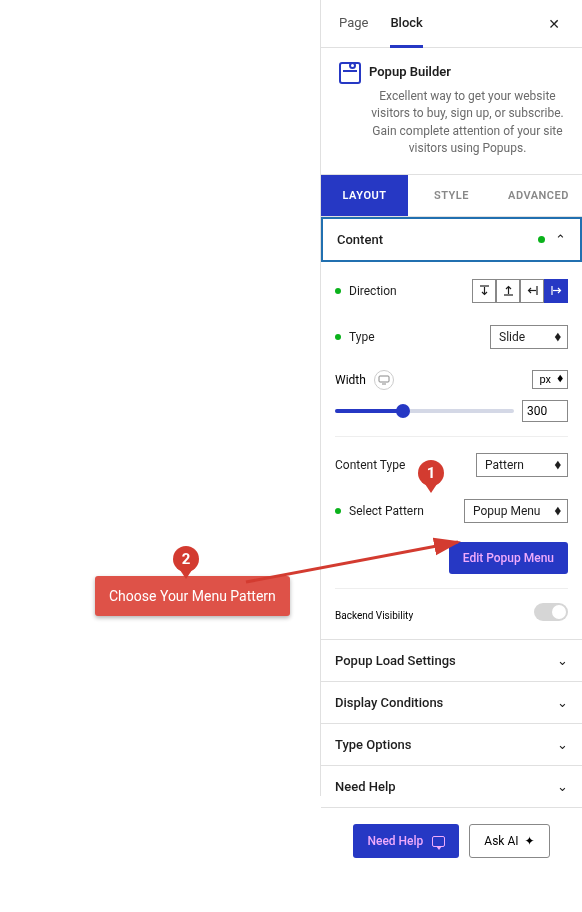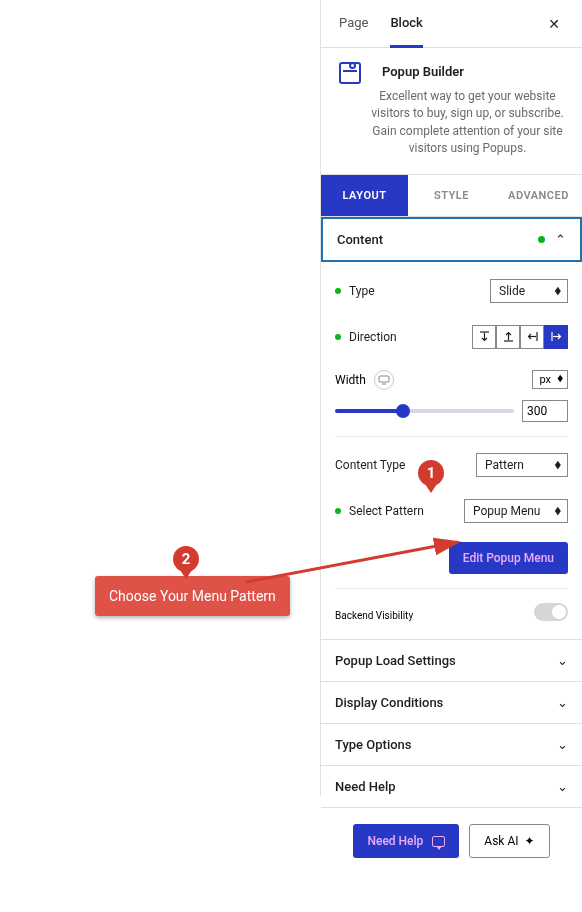--- a/index.html
+++ b/index.html
@@ -3,21 +3,21 @@
 <meta charset="utf-8">
 <style>
   * { box-sizing: border-box; margin: 0; padding: 0; font-family: -apple-system, BlinkMacSystemFont, "Segoe UI", Roboto, sans-serif; }
   body { width: 582px; height: 912px; background: #fff; position: relative; }
   .sidebar { position: absolute; right: 0; top: 0; width: 262px; height: 796px; border-left: 1px solid #e0e0e0; background: #fff; display: flex; flex-direction: column; }
   .top-tabs { display: flex; align-items: center; padding: 0 18px; position: relative; border-bottom: 1px solid #e0e0e0; height: 48px; gap: 22px; }
   .top-tab { font-size: 13px; color: #555; padding: 15px 0; border-bottom: 3px solid transparent; cursor: pointer; }
   .top-tab.active { color: #1e1e1e; border-bottom-color: #2638c4; font-weight: 500; }
   .close-x { margin-left: auto; font-size: 14px; cursor: pointer; color: #1e1e1e; padding: 4px; }
   .desc-block { padding: 14px 18px 16px; border-bottom: 1px solid #e0e0e0; }
-  .desc-head { display: flex; gap: 21px; align-items: flex-start; }
+  .desc-head { display: flex; gap: 8px; align-items: flex-start; }
   .desc-icon { width: 22px; height: 22px; border: 2px solid #2638c4; border-radius: 3px; position: relative; flex-shrink: 0; }
   .desc-icon::before { content: ""; position: absolute; top: 2px; left: 2px; right: 2px; height: 4px; border-bottom: 2px solid #2638c4; }
   .desc-icon::after { content: ""; position: absolute; top: -2px; right: 3px; width: 3px; height: 3px; background: #fff; border: 2px solid #2638c4; border-radius: 50%; }
   .desc-title { font-size: 13px; font-weight: 600; color: #1e1e1e; padding-top: 2px; }
   .desc-text { font-size: 12px; color: #6b6b6b; margin-left: 32px; margin-top: 4px; line-height: 1.45; text-align: center; }
   .sub-tabs { display: flex; border-bottom: 1px solid #e0e0e0; }
   .sub-tab { flex: 1; text-align: center; font-size: 11px; font-weight: 600; letter-spacing: 0.5px; padding: 14px 0; color: #888; cursor: pointer; }
   .sub-tab.active { background: #2638c4; color: #fff; }
   .section-hd { display: flex; align-items: center; padding: 13px 14px; font-size: 13px; font-weight: 500; color: #1e1e1e; cursor: pointer; border-bottom: 1px solid #e0e0e0; }
   .section-hd.open { border: 2px solid #2170b0; }
@@ -83,26 +83,20 @@
 
   <div class="section-hd open">
     <span>Content</span>
     <span class="green-dot" style="margin-left:auto;margin-right:10px;"></span>
     <span class="chev" style="margin-left:0">⌃</span>
   </div>
 
   <div class="section-body">
     <div class="row">
       <span class="row-dot"></span>
-      <span class="row-label">Type</span>
-      <span class="sel" style="width:78px">Slide</span>
-    </div>
-
-    <div class="row">
-      <span class="row-dot"></span>
       <span class="row-label">Direction</span>
       <div class="dir-btns">
         <div class="dir-btn">
             <svg width="11" height="11" viewBox="0 0 11 11">
               <line x1="1" y1="1" x2="10" y2="1" stroke="#1e1e1e" stroke-width="1.2"></line>
               <line x1="5.5" y1="2" x2="5.5" y2="9" stroke="#1e1e1e" stroke-width="1.2"></line>
               <path d="M3 7 L5.5 9.5 L8 7" fill="none" stroke="#1e1e1e" stroke-width="1.2"></path>
             </svg>
           </div>
         <div class="dir-btn">
@@ -120,20 +114,26 @@
             </svg>
           </div>
         <div class="dir-btn active">
             <svg width="11" height="11" viewBox="0 0 11 11">
               <line x1="1" y1="1" x2="1" y2="10" stroke="#fff" stroke-width="1.2"></line>
               <line x1="2" y1="5.5" x2="9" y2="5.5" stroke="#fff" stroke-width="1.2"></line>
               <path d="M7 3 L9.5 5.5 L7 8" fill="none" stroke="#fff" stroke-width="1.2"></path>
             </svg>
           </div>
       </div>
+    </div>
+
+    <div class="row">
+      <span class="row-dot"></span>
+      <span class="row-label">Type</span>
+      <span class="sel" style="width:78px">Slide</span>
     </div>
 
     <div class="width-row">
       <span>Width</span>
       <span class="width-circle">
           <svg viewBox="0 0 12 10">
             <rect x="1" y="1" width="10" height="6" rx="1" fill="none" stroke="#888" stroke-width="1"></rect>
             <line x1="4" y1="9" x2="8" y2="9" stroke="#888" stroke-width="1"></line>
           </svg>
         </span>

